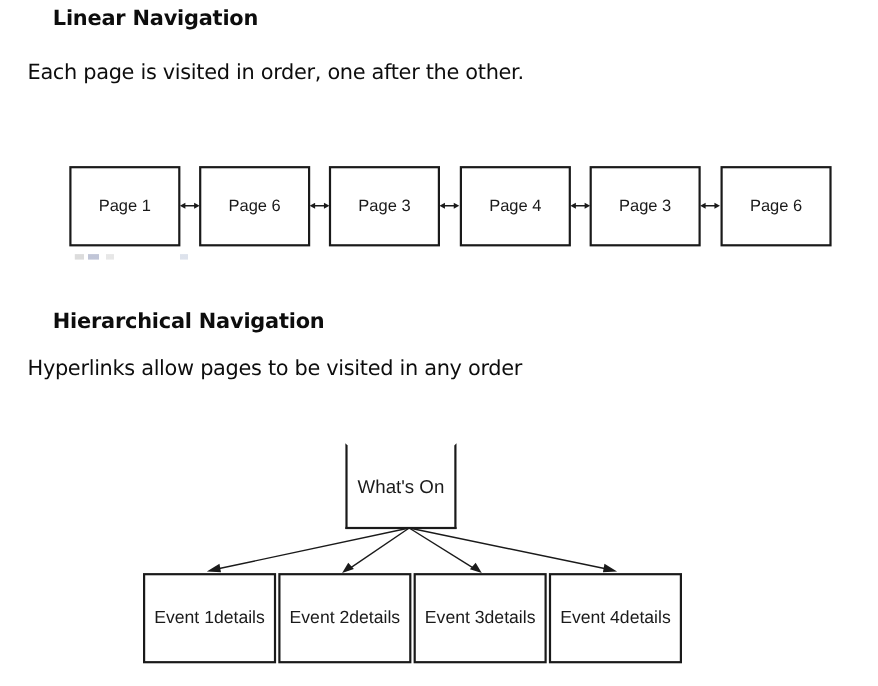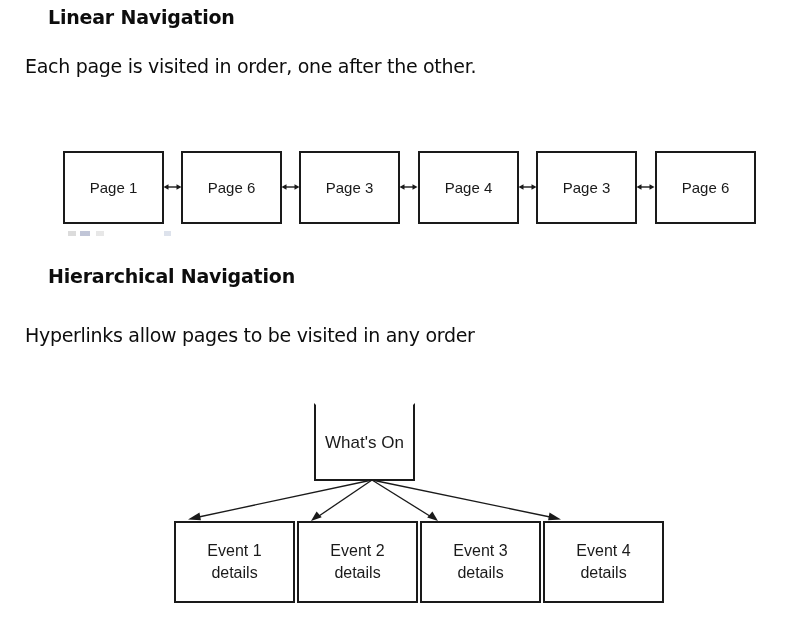--- a/index.html
+++ b/index.html
@@ -33,21 +33,21 @@
     font-family: "DejaVu Sans", sans-serif;
     font-weight: normal;
     font-size: 19px;
     letter-spacing: -0.3px;
     color: #0d0d0d;
     white-space: nowrap;
   }
 
   #heading-linear      { left: 25px;  top: 6px; }
   #text-linear         { left: 25px;  top: 55px; }
-  #heading-hierarchical{ left: 25px;  top: 265px; }
+  #heading-hierarchical{ left: 25px;  top: 281px; }
   #text-hierarchical   { left: 25px;  top: 324px; }
 
   
   .node-box {
     position: absolute;
     box-sizing: border-box;
     background: #ffffff;
     border: 2px solid #1a1a1a;
     display: flex;
     align-items: center;
@@ -127,24 +127,23 @@
     position: absolute;
     left: 120px;
     top: 470px;
     width: 520px;
     height: 58px;
   }
   .event-box {
     width: 121px;
     height: 82px;
     top: 521px;
-    flex-direction: column;
+    flex-direction: row;
     font-size: 16px;
     line-height: 22px;
-    margin-left: 44px;
   }
   .event-box.e1 { left: 130px; }
   .event-box.e2 { left: 253px; }
   .event-box.e3 { left: 376px; }
   .event-box.e4 { left: 499px; }
 </style>
 </head>
 <body>
 
 <div id="page">

